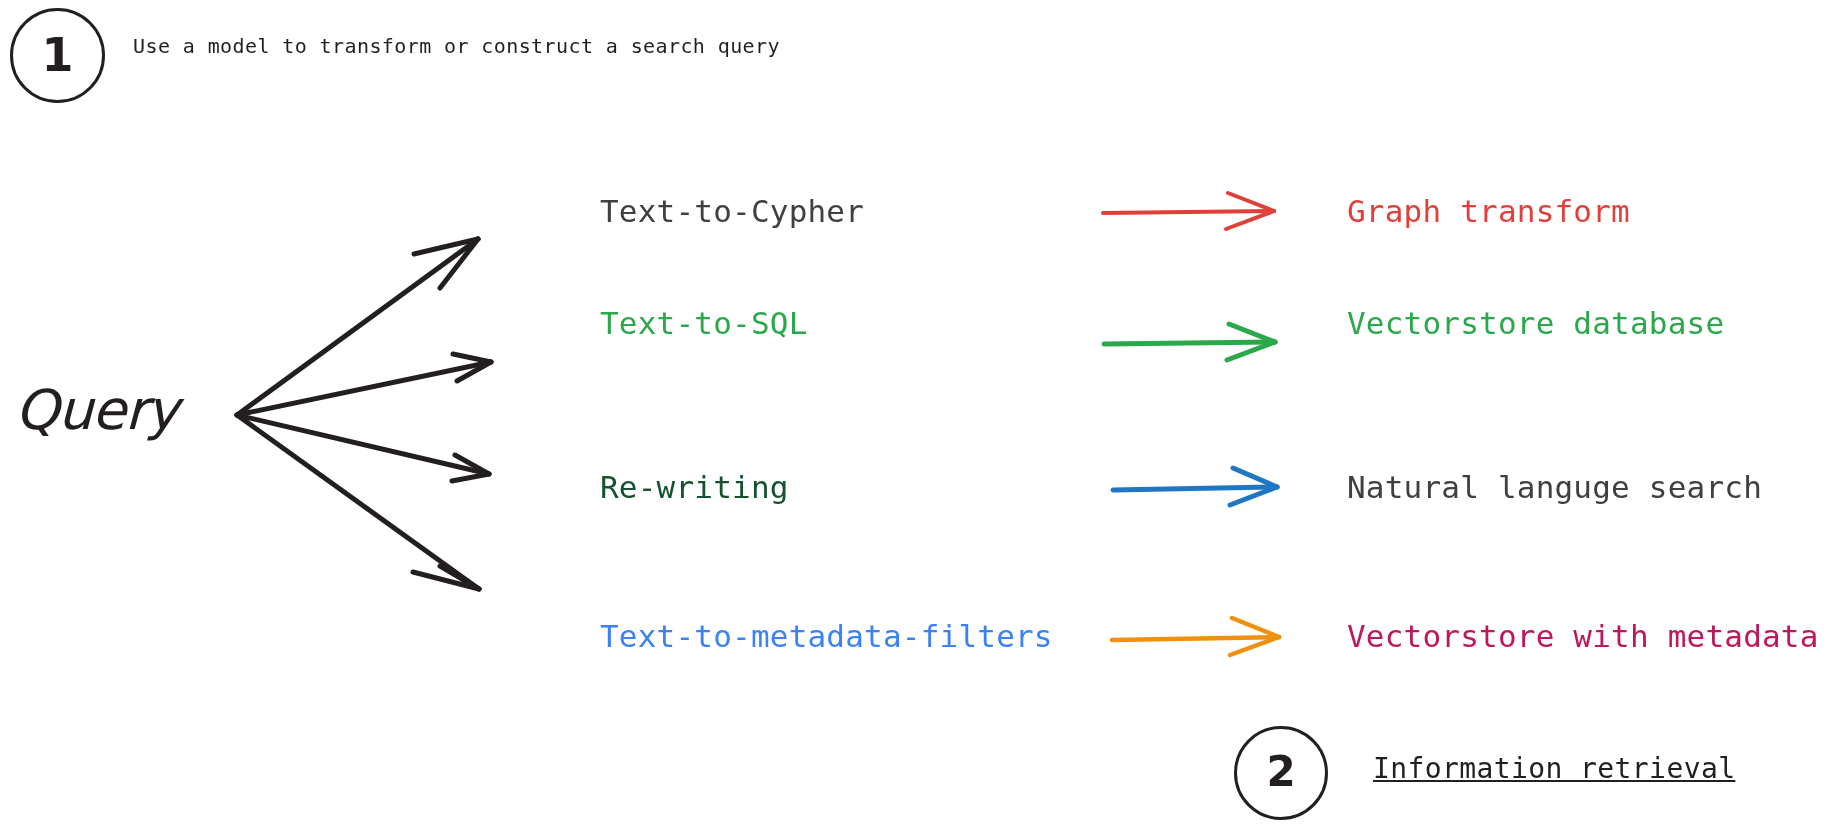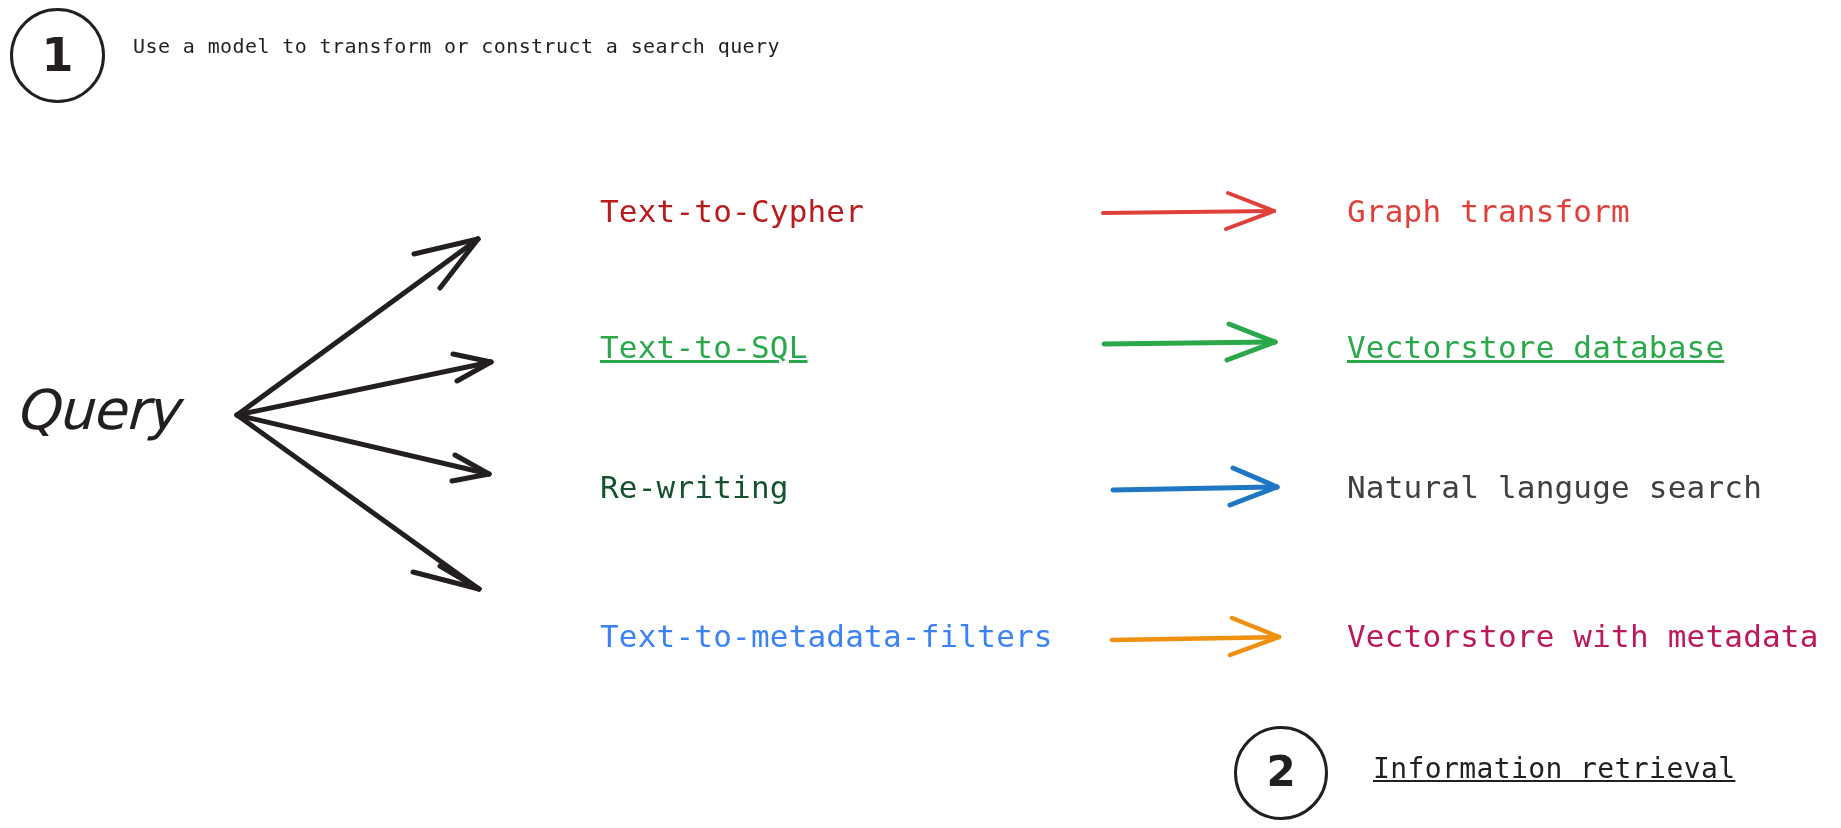--- a/index.html
+++ b/index.html
@@ -94,21 +94,21 @@
     position: absolute;
     font-family: "DejaVu Sans Mono", monospace;
     font-size: 31px;
     white-space: nowrap;
     letter-spacing: 0.2px;
   }
   .method-label { left: 600px; }
   .target-label { left: 1347px; }
 
   .row-0 { top: 193px; }
-  .row-1 { top: 329px; text-decoration: underline; }
+  .row-1 { top: 305px; }
   .row-2 { top: 469px; }
   .row-3 { top: 618px; }
 </style>
 </head>
 <body>
 
 <div id="canvas">
 
   <div id="badge-1" class="step-badge">
     <span class="num">1</span>
@@ -155,21 +155,21 @@
         <path d="M1277 487 L1230 505"></path>
       </g>
       <g stroke="#f09010" stroke-width="4.5">
         <path d="M1112 640 L1279 637"></path>
         <path d="M1279 637 L1232 618"></path>
         <path d="M1279 637 L1230 655"></path>
       </g>
     </g>
   </svg>
 
-  <div class="method-label row-0" style="color:#b91c1c">Text-to-Cypher</div>
+  <div class="method-label row-0" style="color:#404040">Text-to-Cypher</div>
   <div class="target-label row-0" style="color:#e0403a">Graph transform</div>
 
   <div class="method-label row-1" style="color:#2aa84a">Text-to-SQL</div>
   <div class="target-label row-1" style="color:#2aa84a">Vectorstore database</div>
 
   <div class="method-label row-2" style="color:#14532d">Re-writing</div>
   <div class="target-label row-2" style="color:#404040">Natural languge search</div>
 
   <div class="method-label row-3" style="color:#3b82f6">Text-to-metadata-filters</div>
   <div class="target-label row-3" style="color:#be185d">Vectorstore with metadata</div>

